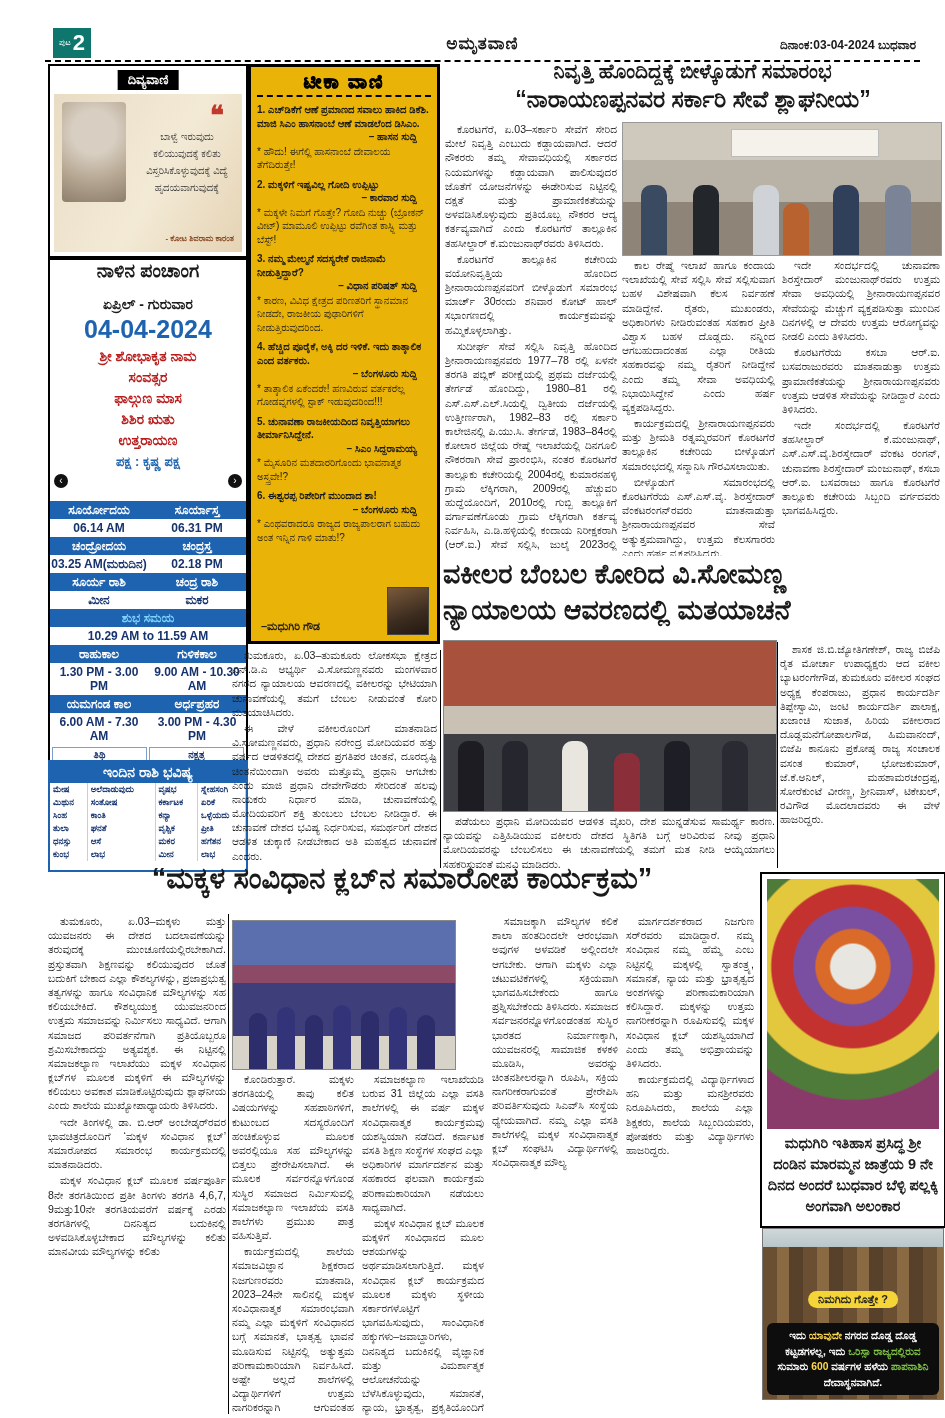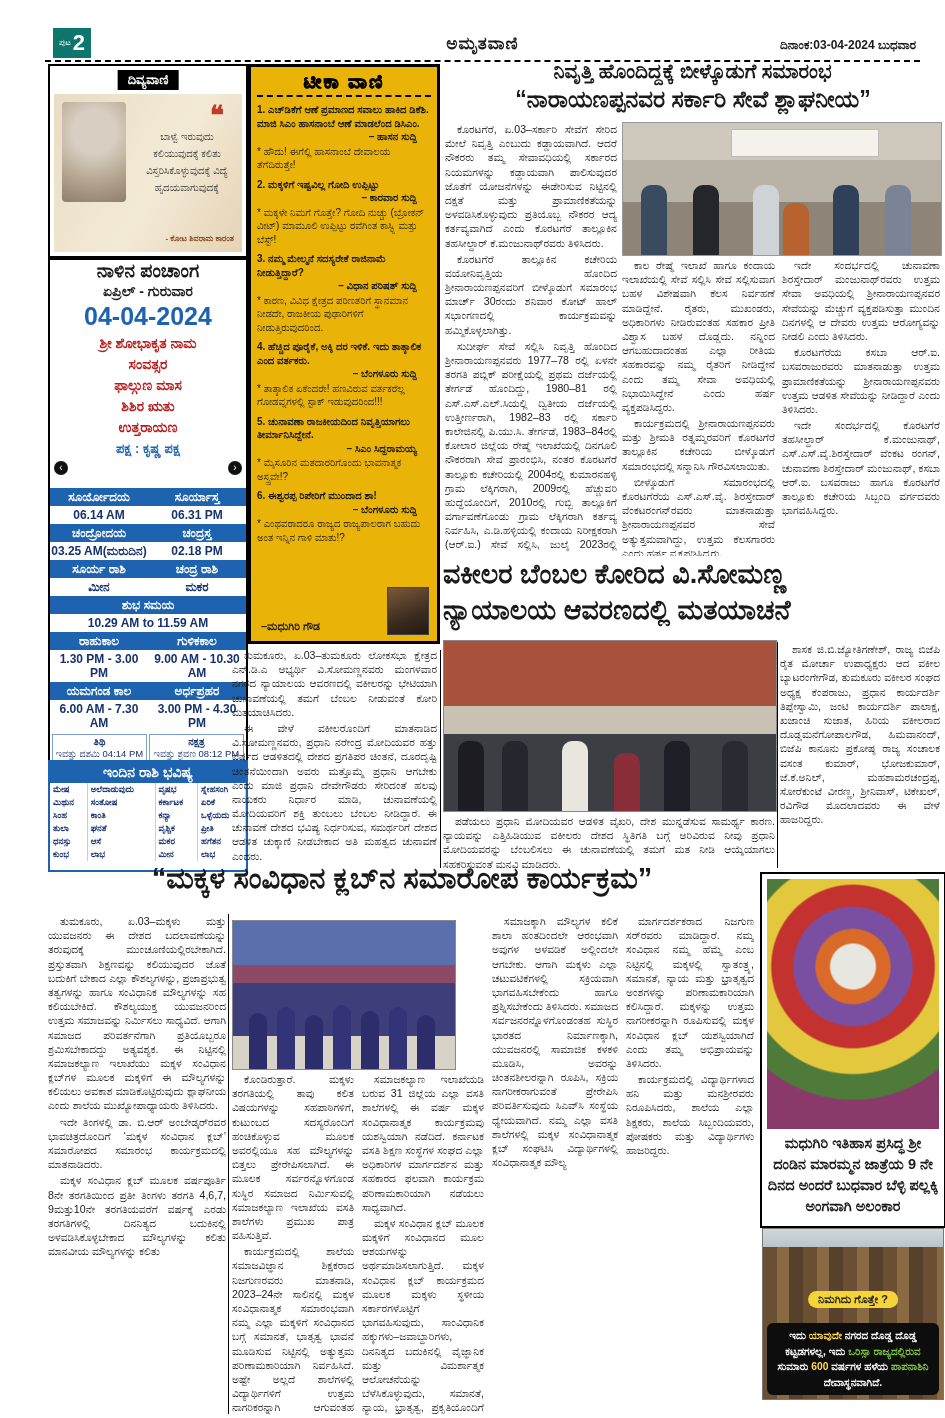--- a/index.html
+++ b/index.html
@@ -20,33 +20,33 @@
             font-weight:bold;font-size:13px;padding:2px 10px;text-align:center;}
   .divy-img{position:absolute;left:4px;top:28px;right:4px;bottom:4px;
             background:linear-gradient(120deg,#e9dcc4,#f3ead6 55%,#e5d3b4);}
   .divy-photo{position:absolute;left:8px;top:8px;width:64px;height:100px;border-radius:4px;
               background:radial-gradient(circle at 50% 30%,#d8cfc2 0 28%,#b9aa96 60%,#8d7f6c);}
   .divy-quote-mark{position:absolute;right:18px;top:6px;color:#c0392b;font-size:26px;font-weight:bold;}
   .divy-quote{position:absolute;left:84px;top:34px;right:6px;font-size:10px;line-height:1.7;color:#333;text-align:center;}
   .divy-attr{position:absolute;right:8px;bottom:8px;font-size:8px;color:#8a4b24;font-weight:bold;}
   .panch{left:48px;top:258px;width:196px;height:500px;border:2px solid #000;background:#fff;text-align:center;}
   .panch-title{font-size:19px;font-weight:bold;}
-  .panch-sub{font-size:14px;font-weight:bold;margin-top:1px;}
+  .panch-sub{font-size:14px;font-weight:bold;margin-top:14px;}
   .panch-date{font-size:25px;font-weight:bold;color:#1e63b0;margin-top:2px;}
   .panch-line{font-size:14px;font-weight:bold;color:#b91c1c;margin-top:4px;}
   .panch-paksha{font-size:13px;font-weight:bold;color:#1e63b0;margin-top:5px;}
   .panch-nav{position:relative;height:16px;margin-top:4px;}
   .navbtn{position:absolute;top:0;width:14px;height:14px;background:#111;color:#fff;border-radius:50%;
           font-size:10px;line-height:14px;text-align:center;}
   .navbtn.prev{left:4px;} .navbtn.next{right:4px;}
   table.ptab{width:100%;border-collapse:collapse;margin-top:11px;}
   table.ptab td{width:50%;font-size:12px;padding:2px 1px;}
   td.bh{background:#1e63b0;color:#fff;font-weight:bold;font-size:13.5px;}
   td.bv{color:#16336e;font-weight:bold;background:#fff;}
-  td.span2{background:#1e63b0;color:#ffffff;font-weight:bold;font-size:13.5px;}
+  td.span2{background:#1e63b0;color:#7dd3fc;font-weight:bold;font-size:13.5px;}
   .tithi-grid{display:grid;grid-template-columns:1fr 1fr;gap:2px;margin:2px 2px 0 2px;}
   .tithi-cell{border:1px solid #7d9fcc;font-size:9.5px;color:#16336e;padding:1px;height:52px;overflow:hidden;}
   .tithi-cell b{display:block;font-size:10px;}
   .rashi{left:48px;top:760px;width:196px;height:108px;border:2px solid #1e63b0;background:#fff;}
   .rashi-hd{background:#1e63b0;color:#fff;text-align:center;font-weight:bold;font-size:14px;padding:2px 0;}
   table.rtab{width:100%;border-collapse:collapse;}
   table.rtab td{font-size:8.5px;color:#16336e;font-weight:bold;padding:1px 3px;border-right:1px solid #bcd0e8;}
   
   .teeka{left:248px;top:64px;width:192px;height:580px;border:3px solid #000;background:#eab308;padding:4px 6px;box-sizing:border-box;overflow:hidden;}
   .teeka-hd{text-align:center;font-size:19px;font-weight:bold;letter-spacing:2px;border-bottom:2px dashed #000;padding-bottom:2px;-webkit-text-stroke:0.6px #000;}

